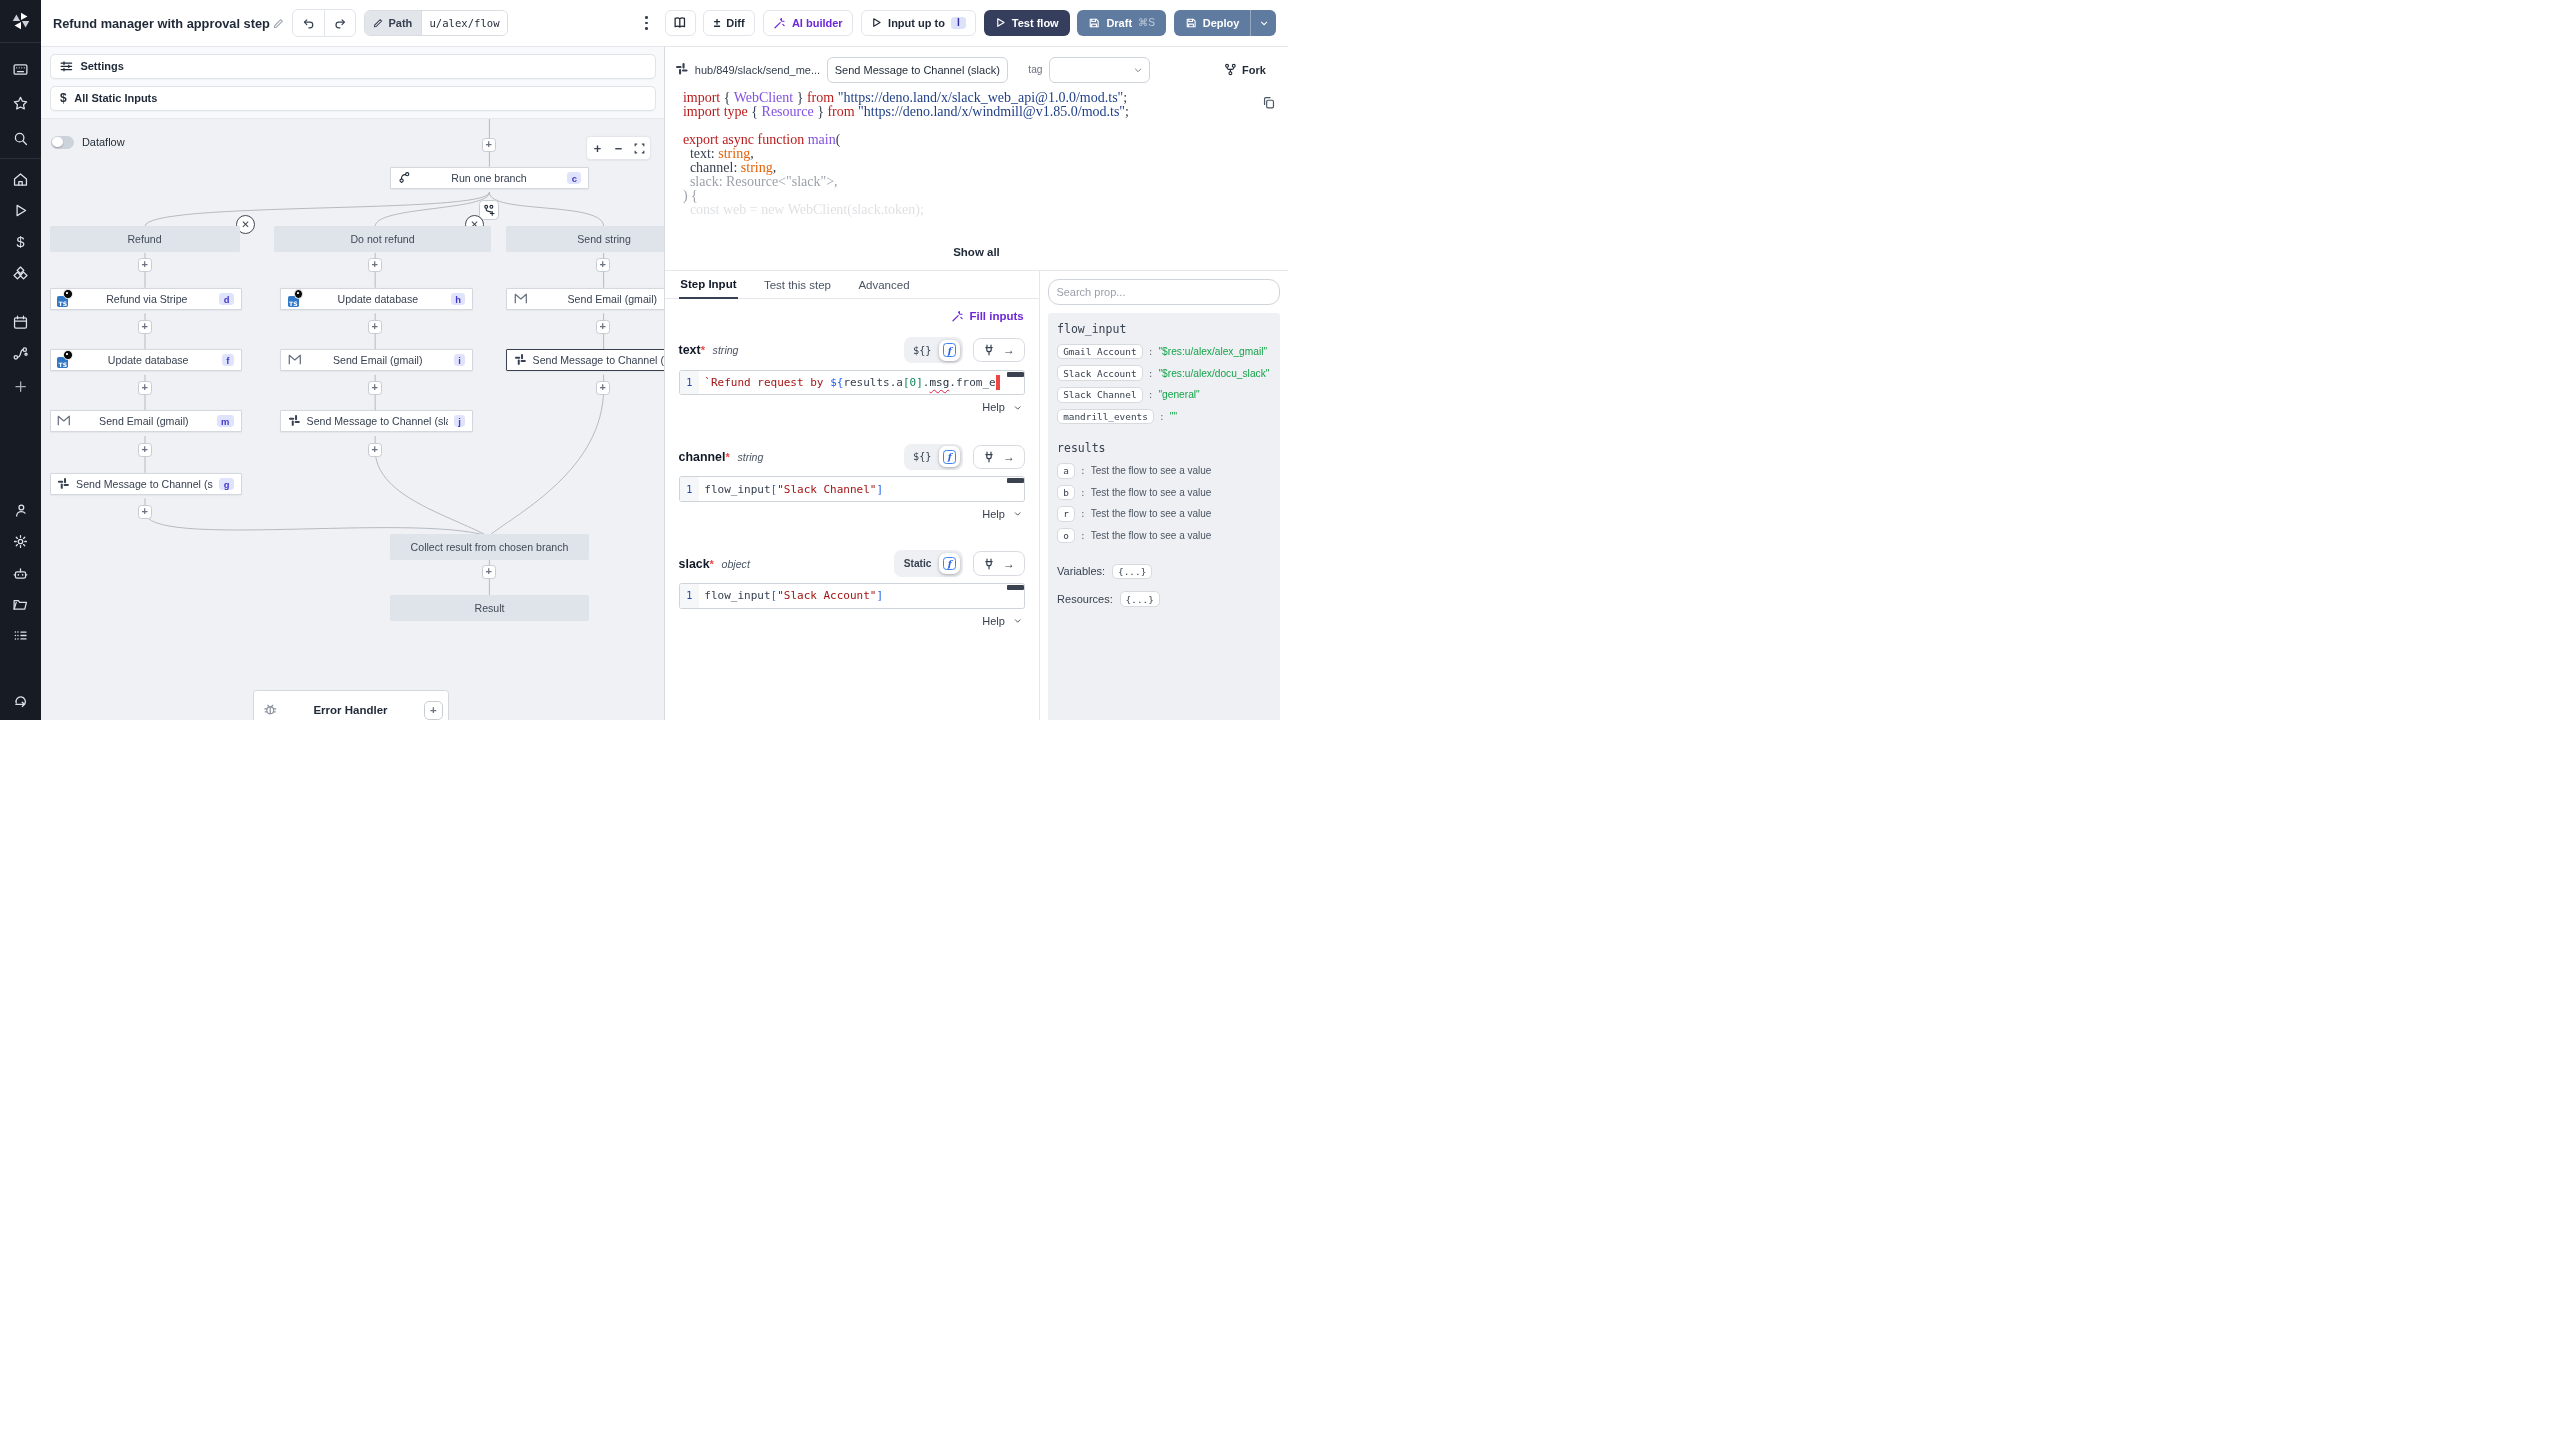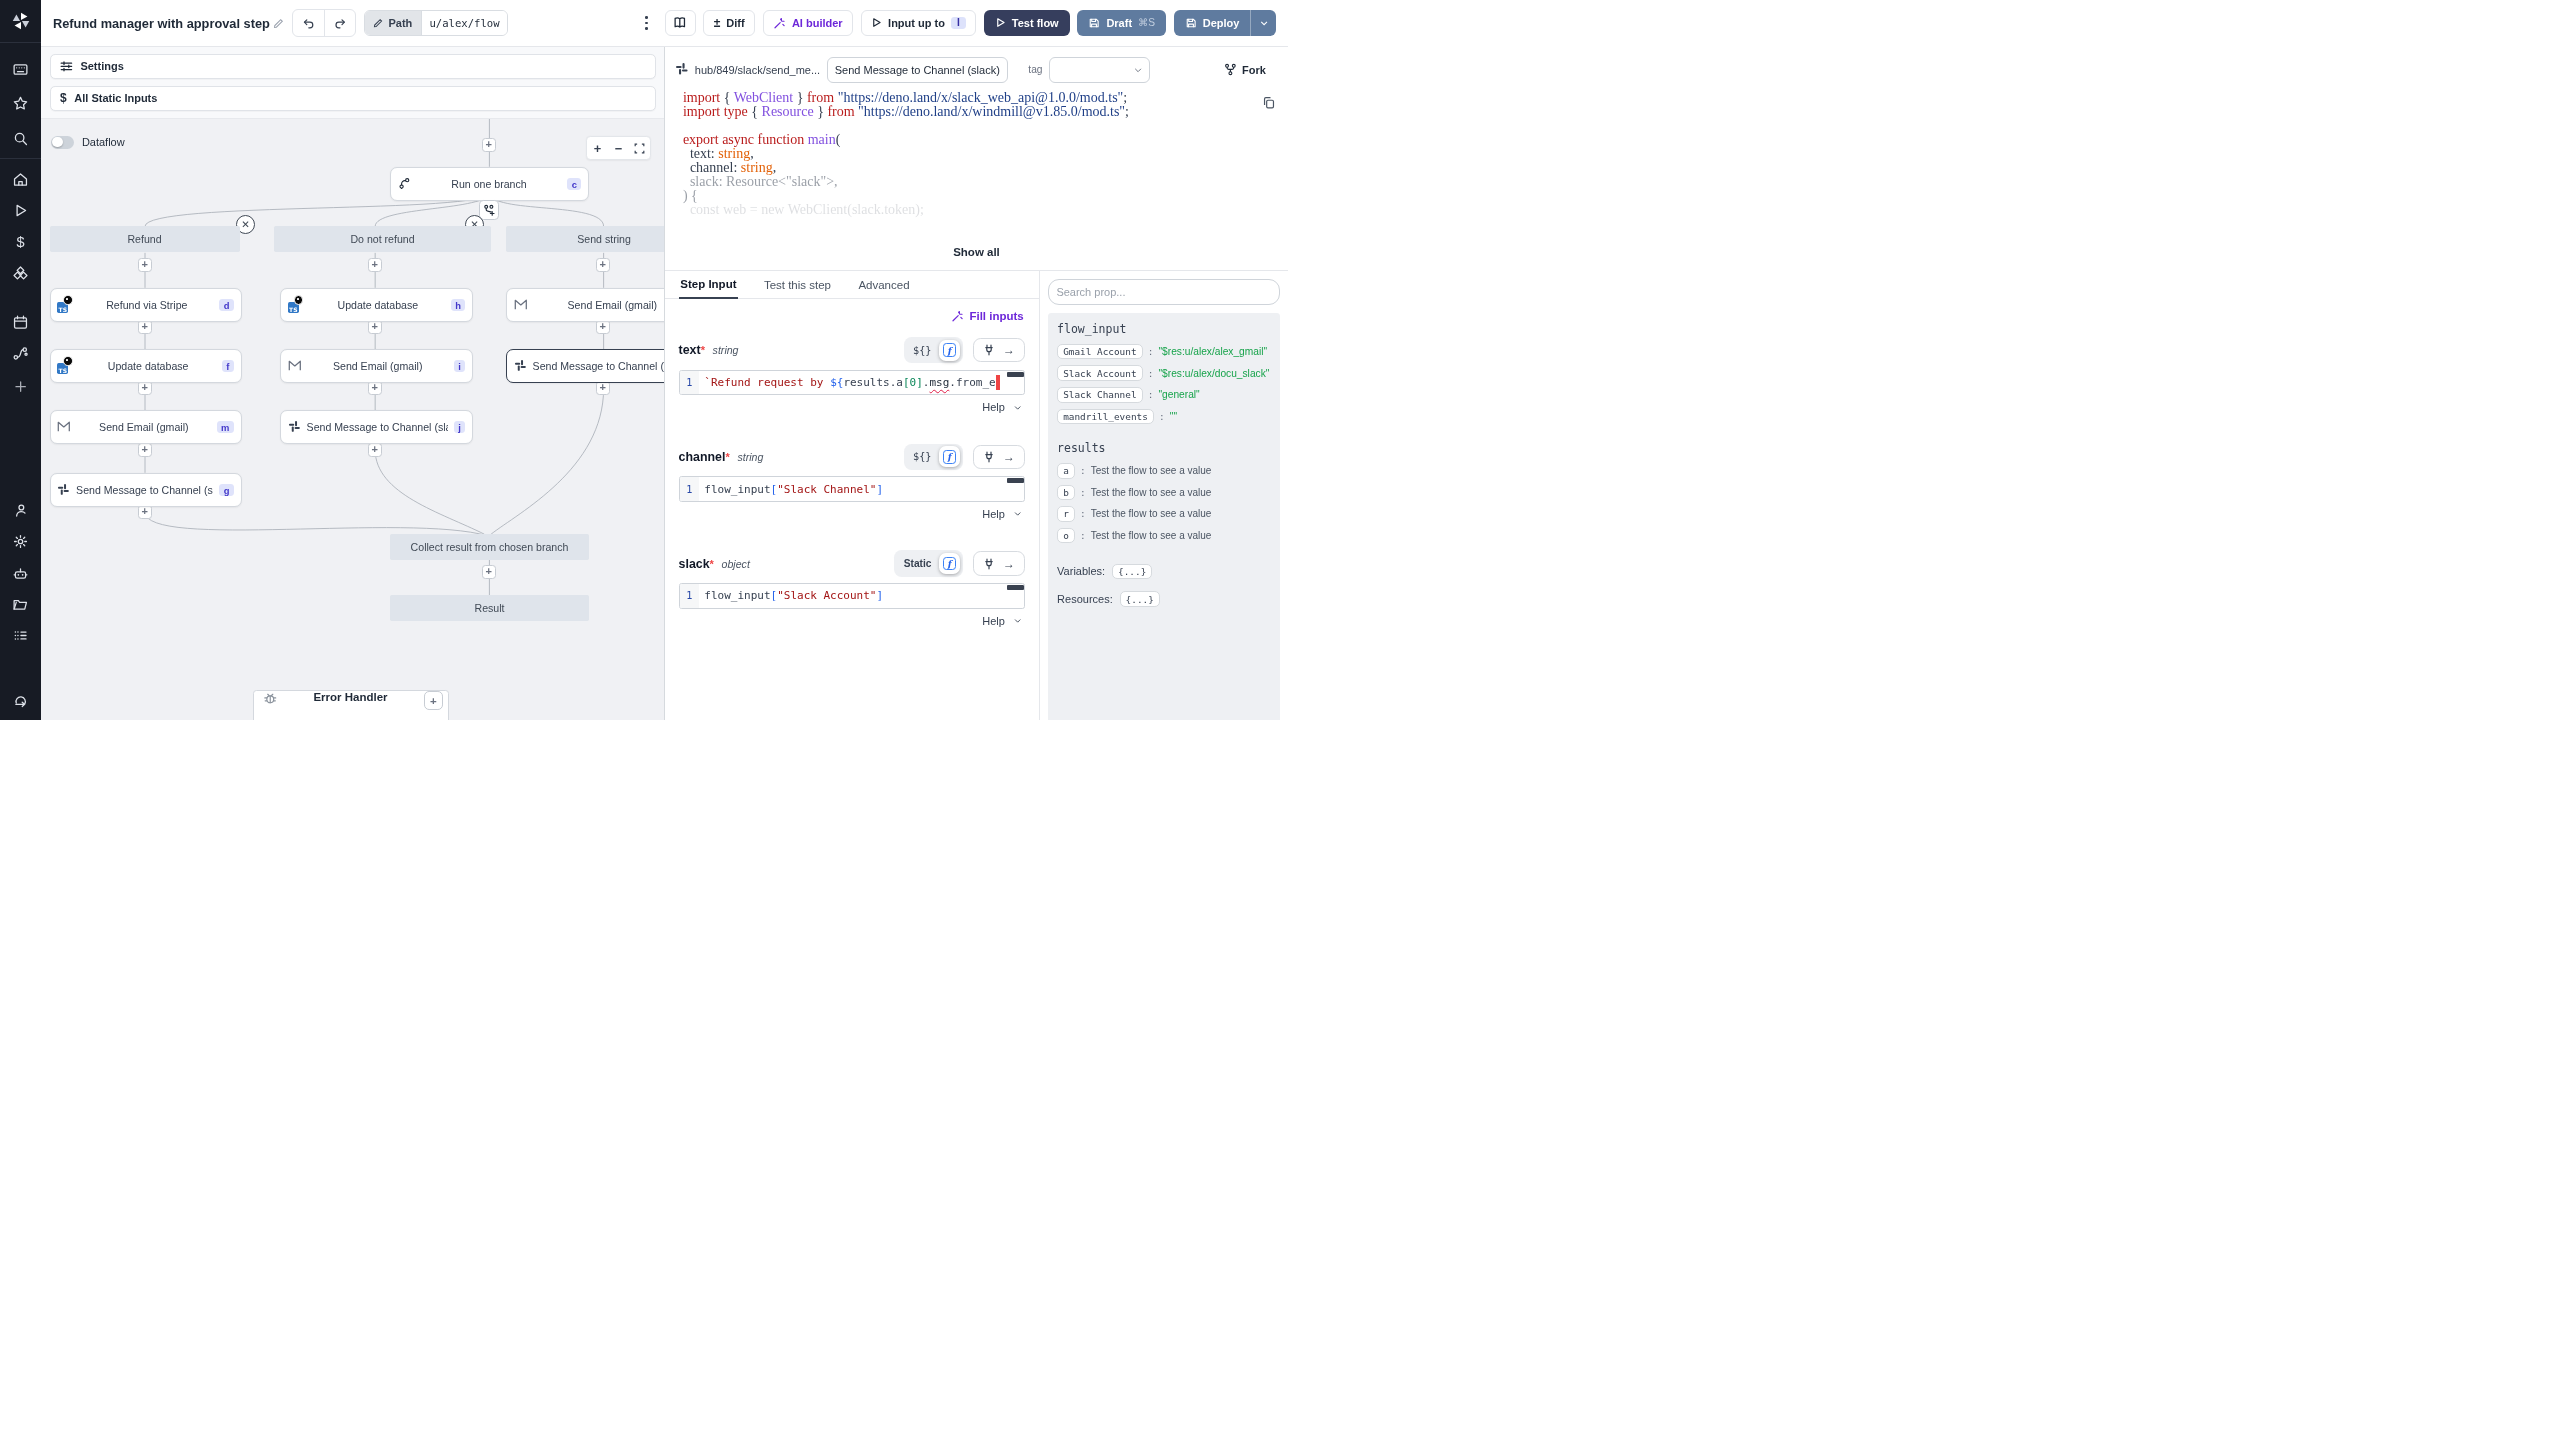--- a/index.html
+++ b/index.html
@@ -57,31 +57,31 @@
   .bar svg{stroke:#1f2937;fill:none;stroke-width:1.6;stroke-linecap:round}
   .dollar{font-weight:700;font-size:12px}
   .graph{position:relative;flex:1;background:#f0f1f4;overflow:hidden}
   .wires{position:absolute;left:0;top:0}
   .toggle-row{position:absolute;left:10.2px;top:17px;display:flex;align-items:center;gap:7.7px;font-size:11px;color:#1f2937}
   .toggle{width:23px;height:12.8px;border-radius:7.7px;background:#cdd3da;position:relative}
   .toggle::after{content:"";position:absolute;left:1.3px;top:1.3px;width:10.2px;height:10.2px;border-radius:50%;background:#fff;box-shadow:0 0.9px 1.7px rgba(0,0,0,.25)}
   .zoomctl{position:absolute;left:545px;top:17px;display:flex;background:#fff;border:0.9px solid #e3e6ea;border-radius:4.3px;box-shadow:0 0.9px 1.7px rgba(0,0,0,.05)}
   .zseg{width:21px;height:22px;display:flex;align-items:center;justify-content:center;color:#374151;font-size:12.8px;font-weight:600}
   .zseg svg{stroke:#374151;fill:none;stroke-width:1.5}
-  .gnode{position:absolute;height:34px;background:#fff;border:0.9px solid #d4d8de;border-radius:7px;display:flex;align-items:center;padding:0 6.8px;gap:6px;font-size:10.6px;color:#374151;box-shadow:0 0.9px 1.7px rgba(0,0,0,.05)}
+  .gnode{position:absolute;height:22px;background:#fff;border:0.9px solid #d4d8de;border-radius:1px;display:flex;align-items:center;padding:0 6.8px;gap:6px;font-size:10.6px;color:#374151;box-shadow:0 0.9px 1.7px rgba(0,0,0,.05)}
   .gnode .nlabel{flex:1;text-align:center;white-space:nowrap;overflow:hidden}
   .gnode.selected{border:1.7px solid #374151}
   .nbadge{background:#dfe3fb;color:#4338ca;border-radius:3.4px;font-size:9.4px;padding:0.9px 4.3px;font-weight:600}
   .nbadge:empty{display:none}
   .gheader,.gbar{position:absolute;height:26.4px;background:#dfe4eb;border-radius:1.7px;display:flex;align-items:center;justify-content:center;font-size:10.6px;color:#414a56;white-space:nowrap;overflow:hidden}
   .plus{position:absolute;width:13.6px;height:13.6px;background:#fff;border:0.9px solid #c7ccd3;border-radius:3.4px;color:#6b7280;font-size:11px;font-weight:700;display:flex;align-items:center;justify-content:center;line-height:1}
   .xcircle{position:absolute;width:19px;height:19px;background:#fff;border:1.4px solid #414a56;border-radius:50%;color:#414a56;font-size:10.2px;display:flex;align-items:center;justify-content:center}
   .split-node{position:absolute;width:20.4px;height:20.4px;background:#fff;border:0.9px solid #c7ccd3;border-radius:4.3px;display:flex;align-items:center;justify-content:center}
   .split-node svg,.branch-ic svg{stroke:#1f2937;fill:none;stroke-width:1.4;stroke-linecap:round}
-  .err-node{position:absolute;height:40px;background:#fff;border:0.9px solid #d4d8de;border-radius:3.4px;display:flex;gap:7px;padding:0 5.1px 0 8.5px;font-weight:700;font-size:11.5px;color:#1f2937}
+  .err-node{position:absolute;height:40px;background:#fff;border:0.9px solid #d4d8de;border-radius:3.4px;display:flex;align-items:center;gap:7px;padding:0 5.1px 0 8.5px;font-weight:700;font-size:11.5px;color:#1f2937}
   .err-node .nlabel{flex:1;text-align:center}
   .err-node .mini-plus{position:static;width:19px;height:19px;border-radius:5.1px;border:0.9px solid #c7ccd3;color:#6b7280;display:flex;align-items:center;justify-content:center;font-weight:700}
   .bug svg{stroke:#8a929c;fill:none;stroke-width:1.3;stroke-linecap:round}
   .ts-ic{position:relative;width:17px;height:16px;flex-shrink:0}
   .ts-sq{position:absolute;left:0;top:5.1px;width:11px;height:11px;background:#3178c6;border-radius:1.7px;color:#fff;font-size:6px;font-weight:700;display:flex;align-items:flex-end;justify-content:center;font-family:"DejaVu Sans",sans-serif}
   .deno{position:absolute;left:6px;top:-1.7px;width:9.4px;height:9.4px;background:#0b0b0b;border-radius:50%;border:0.9px solid #fff}
   .deno::after{content:"";position:absolute;left:2.1px;top:2.1px;width:1.7px;height:1.7px;background:#fff;border-radius:50%}
   .gmail-ic svg{stroke:#6b7280;fill:none;stroke-width:1.5;stroke-linejoin:round}
   .slack-ic svg{fill:#374151}
 

